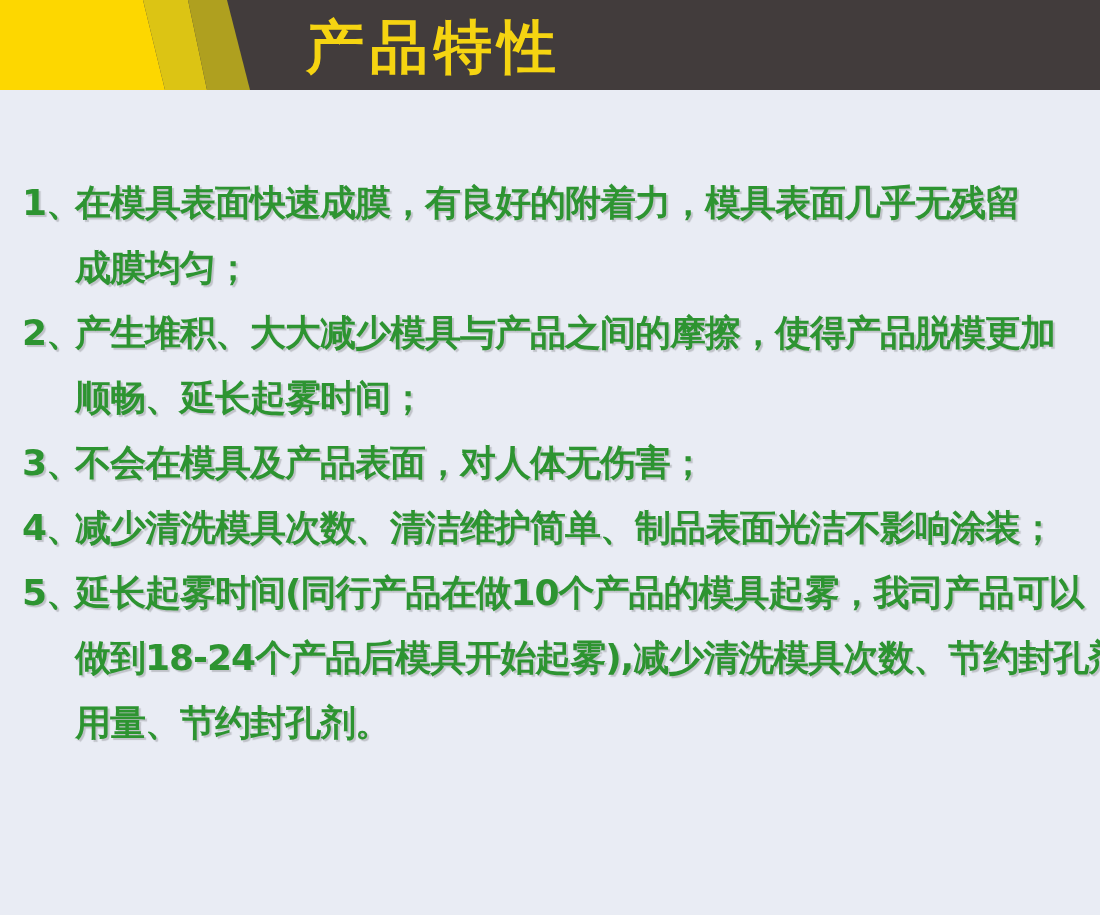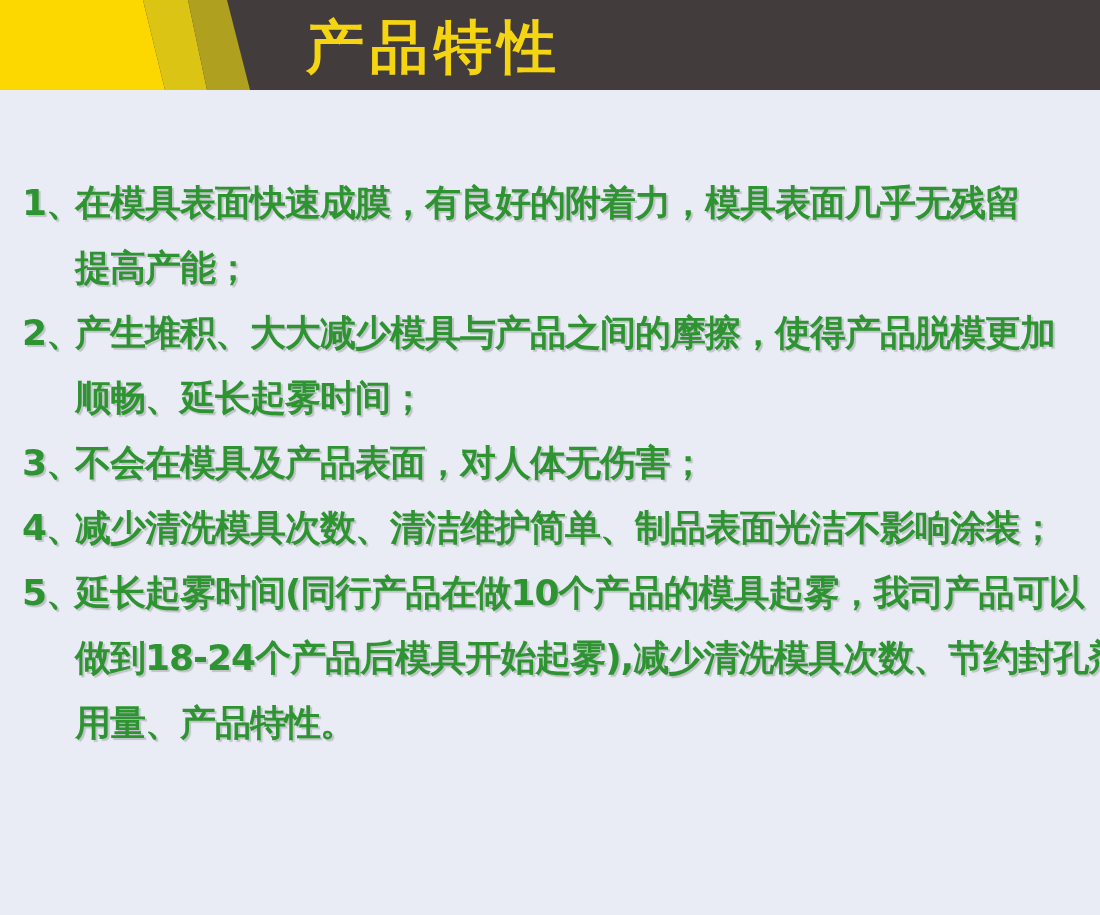--- a/index.html
+++ b/index.html
@@ -77,21 +77,21 @@
     <div class="band band-medium"></div>
     <div class="band band-olive"></div>
     <h1 class="title">产品特性</h1>
   </header>
 
   <main class="content">
 
     <div class="item">
       <span class="num">1、</span>
       <p class="line">在模具表面快速成膜，有良好的附着力，模具表面几乎无残留</p>
-      <p class="line">提高产能；</p>
+      <p class="line">成膜均匀；</p>
     </div>
 
     <div class="item">
       <span class="num">2、</span>
       <p class="line">产生堆积、大大减少模具与产品之间的摩擦，使得产品脱模更加</p>
       <p class="line">顺畅、延长起雾时间；</p>
     </div>
 
     <div class="item">
       <span class="num">3、</span>
@@ -100,17 +100,17 @@
 
     <div class="item">
       <span class="num">4、</span>
       <p class="line">减少清洗模具次数、清洁维护简单、制品表面光洁不影响涂装；</p>
     </div>
 
     <div class="item">
       <span class="num">5、</span>
       <p class="line">延长起雾时间(同行产品在做10个产品的模具起雾，我司产品可以</p>
       <p class="line">做到18-24个产品后模具开始起雾),减少清洗模具次数、节约封孔剂</p>
-      <p class="line">用量、产品特性。</p>
+      <p class="line">用量、节约封孔剂。</p>
     </div>
 
   </main>
 </div>
 
 </body></html>

